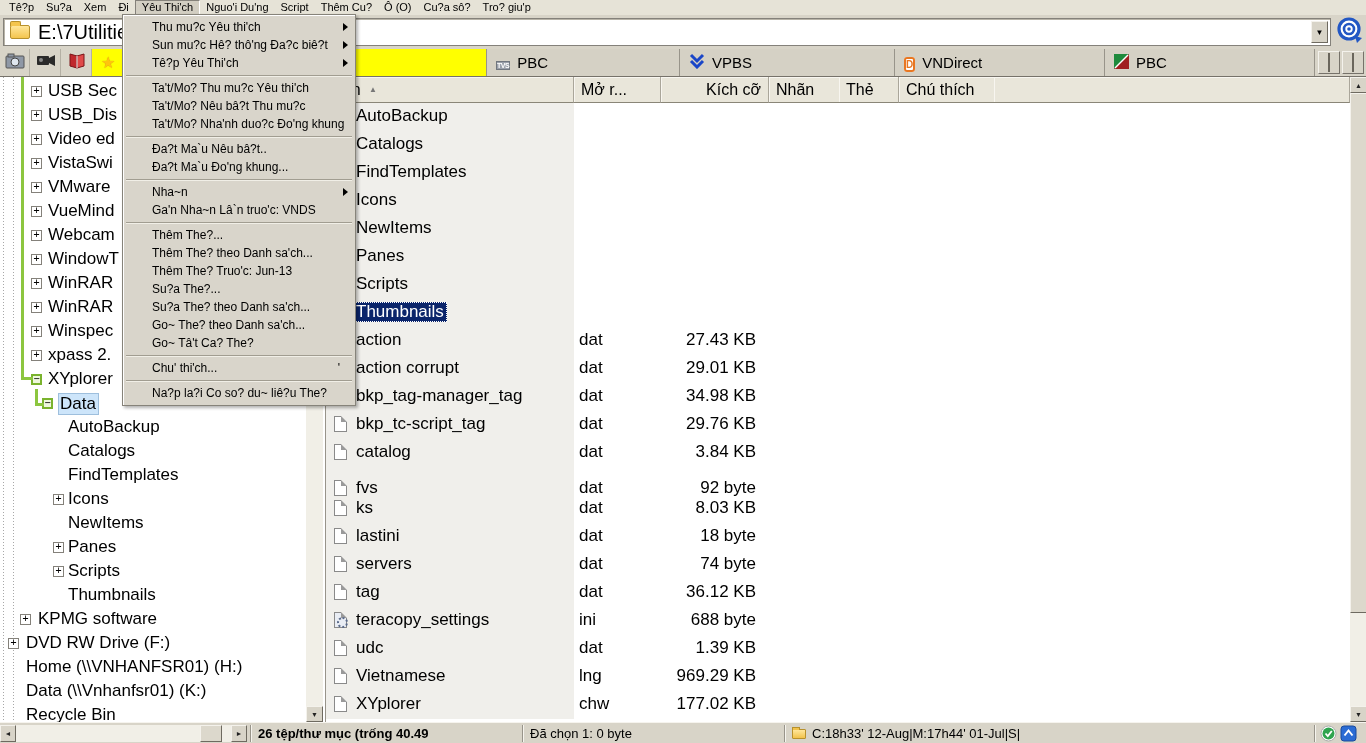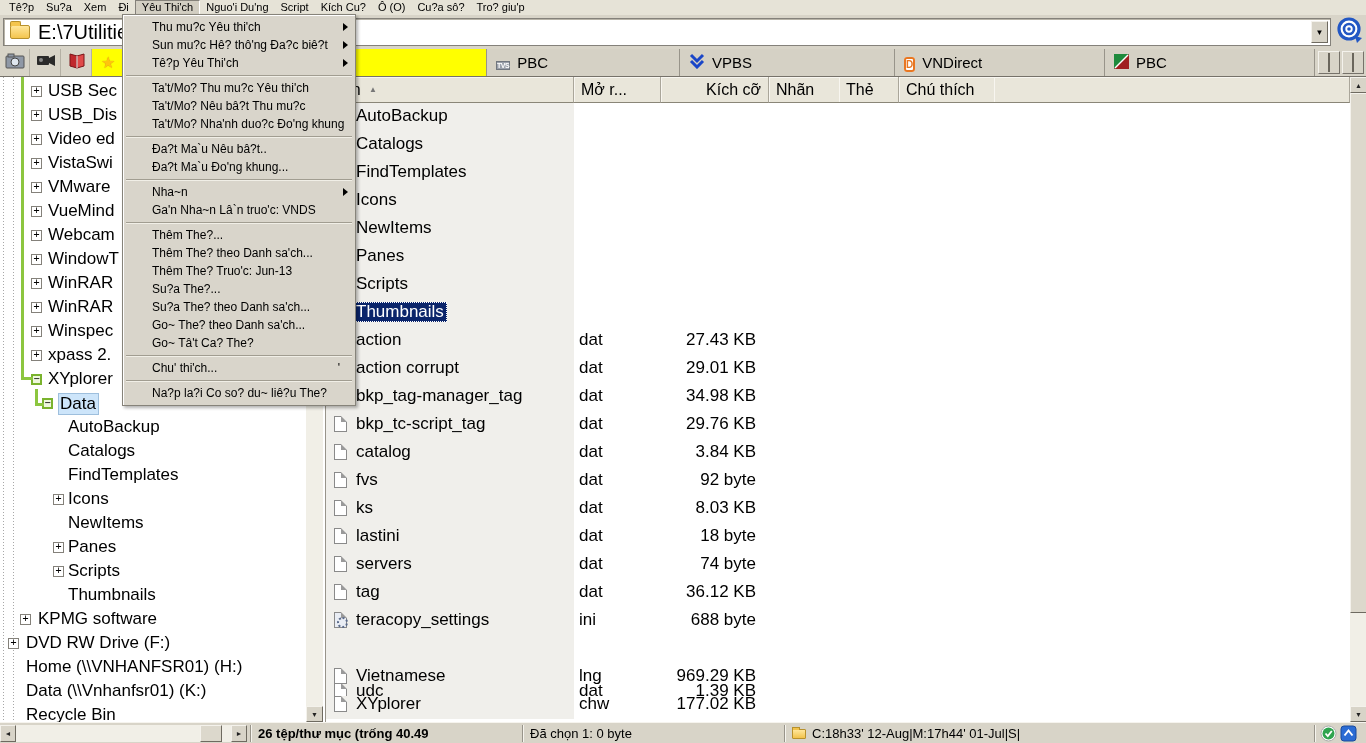--- a/index.html
+++ b/index.html
@@ -108,21 +108,21 @@
 <body>
 
 <div id="menubar">
     <div class="mb-item">Tê?p</div>
     <div class="mb-item">Su?a</div>
     <div class="mb-item">Xem</div>
     <div class="mb-item">Đi</div>
     <div class="mb-item open">Yêu Thi'ch</div>
     <div class="mb-item">Nguo'i Du'ng</div>
     <div class="mb-item">Script</div>
-    <div class="mb-item">Kích Cu?</div>
+    <div class="mb-item">Thêm Cu?</div>
     <div class="mb-item">Ô (O)</div>
     <div class="mb-item">Cu?a sô?</div>
     <div class="mb-item">Tro? giu'p</div>
   </div>
 
 <div id="addressbar">
   <div id="addrcombo">
     <span class="cssfolder"></span>
     <span id="addrtext">E:\7Utilitie</span>
     <div id="addrdrop">▼</div>
@@ -387,21 +387,21 @@
         <span class="lname">bkp_tc-script_tag</span>
         <span class="lext">dat</span>
         <span class="lsize">29.76 KB</span>
       </div>
       <div class="lrow" style="top: 362px;">
         <span class="lfile"></span>
         <span class="lname">catalog</span>
         <span class="lext">dat</span>
         <span class="lsize">3.84 KB</span>
       </div>
-      <div class="lrow" style="top: 390px;">
+      <div class="lrow" style="top: 398px;">
         <span class="lfile"></span>
         <span class="lname">fvs</span>
         <span class="lext">dat</span>
         <span class="lsize">92 byte</span>
       </div>
       <div class="lrow" style="top: 418px;">
         <span class="lfile"></span>
         <span class="lname">ks</span>
         <span class="lext">dat</span>
         <span class="lsize">8.03 KB</span>
@@ -423,21 +423,21 @@
         <span class="lname">tag</span>
         <span class="lext">dat</span>
         <span class="lsize">36.12 KB</span>
       </div>
       <div class="lrow" style="top: 530px;">
         <span class="lfile ini"></span>
         <span class="lname">teracopy_settings</span>
         <span class="lext">ini</span>
         <span class="lsize">688 byte</span>
       </div>
-      <div class="lrow" style="top: 558px; margin-top: 43px;">
+      <div class="lrow" style="top: 558px;">
         <span class="lfile"></span>
         <span class="lname">udc</span>
         <span class="lext">dat</span>
         <span class="lsize">1.39 KB</span>
       </div>
       <div class="lrow" style="top: 586px;">
         <span class="lfile"></span>
         <span class="lname">Vietnamese</span>
         <span class="lext">lng</span>
         <span class="lsize">969.29 KB</span>

